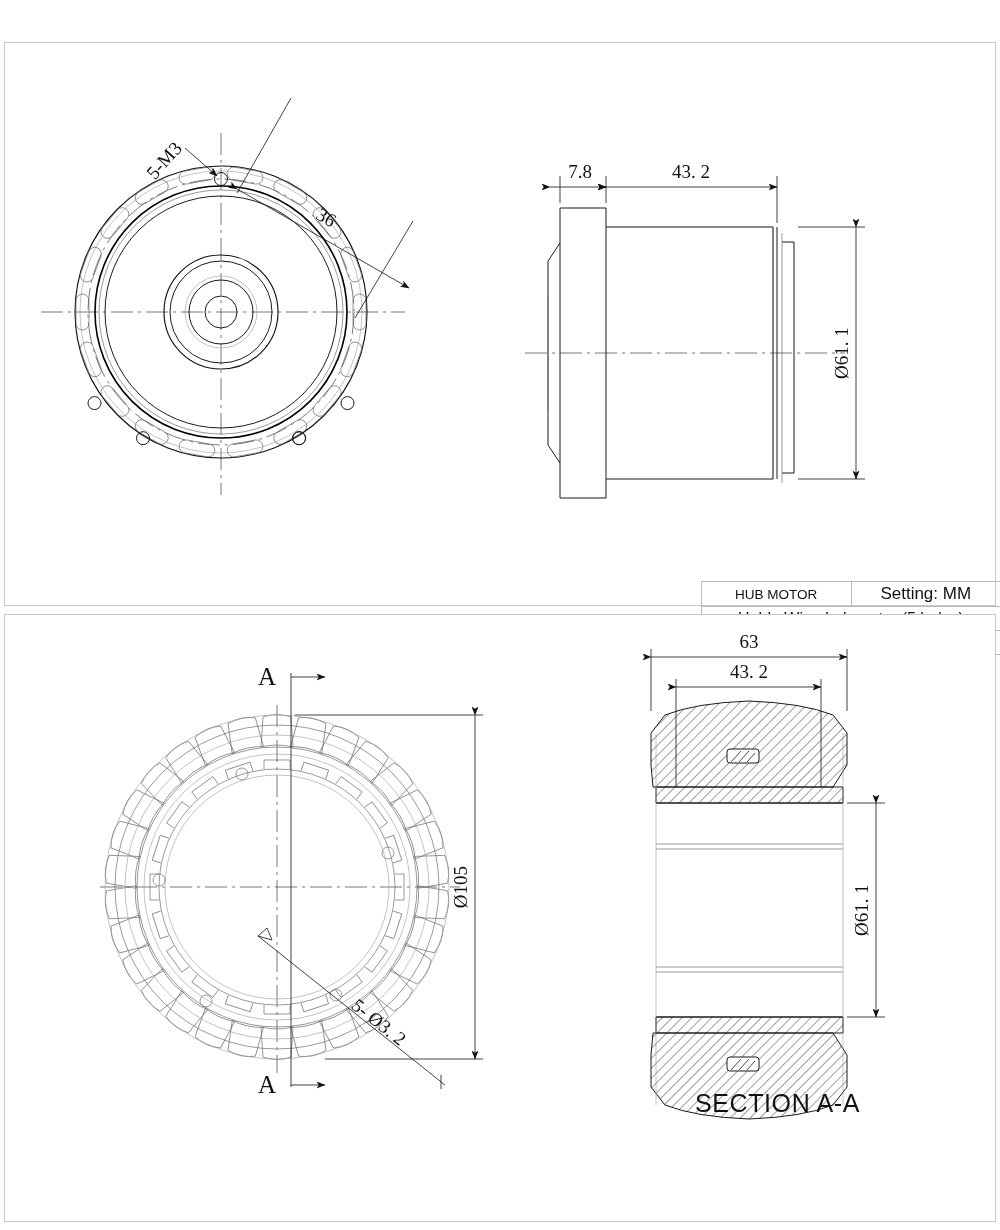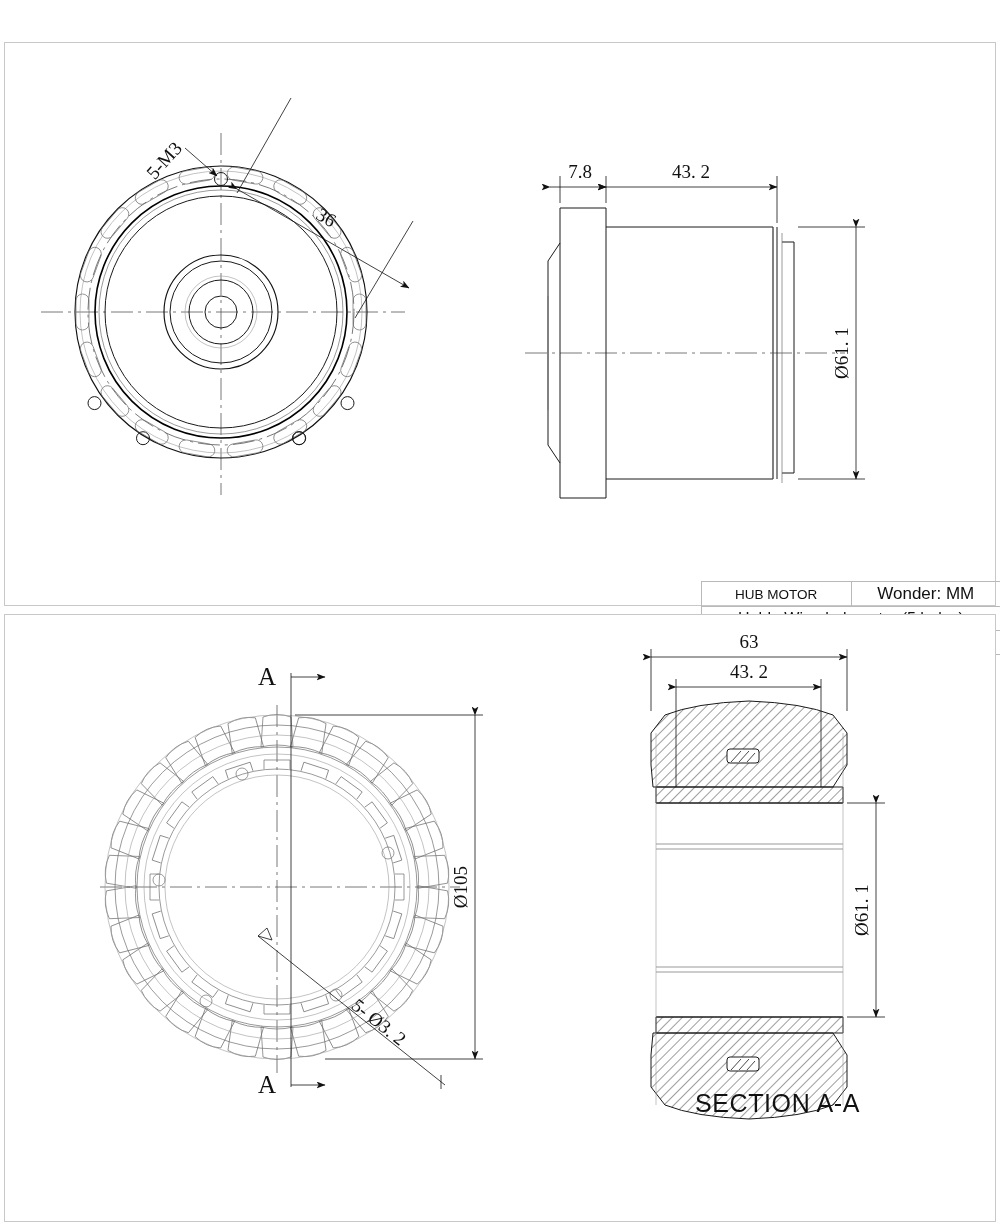--- a/index.html
+++ b/index.html
@@ -172,21 +172,21 @@
       <line class="dim" x1="793" y1="436" x2="860" y2="436"></line>
       <line class="dim" x1="851" y1="184" x2="851" y2="436" marker-start="url(#arwS)" marker-end="url(#arwS)"></line>
       <text class="dimtext" x="843" y="310" transform="rotate(-90 843 310)" text-anchor="middle">Ø61. 1</text>
     </g>
   </svg>
 
   <table class="titleblock" id="tb-top">
     <tbody>
         <tr class="tb-r1">
       <td class="c-small" style="width:50%">HUB MOTOR</td>
-      <td class="c-big" style="width:50%">Wonder: MM</td>
+      <td class="c-big" style="width:50%">Setting: MM</td>
     </tr>
     <tr class="tb-r2">
       <td class="c-mid" colspan="2">HobbyWing hub motor (5 holes)</td>
     </tr>
     <tr class="tb-r3">
       <td class="c-mid" colspan="2">Ningbo Wonder Power Tech CO.,Ltd</td>
     </tr>
   </tbody>
     </table>
 </div>

